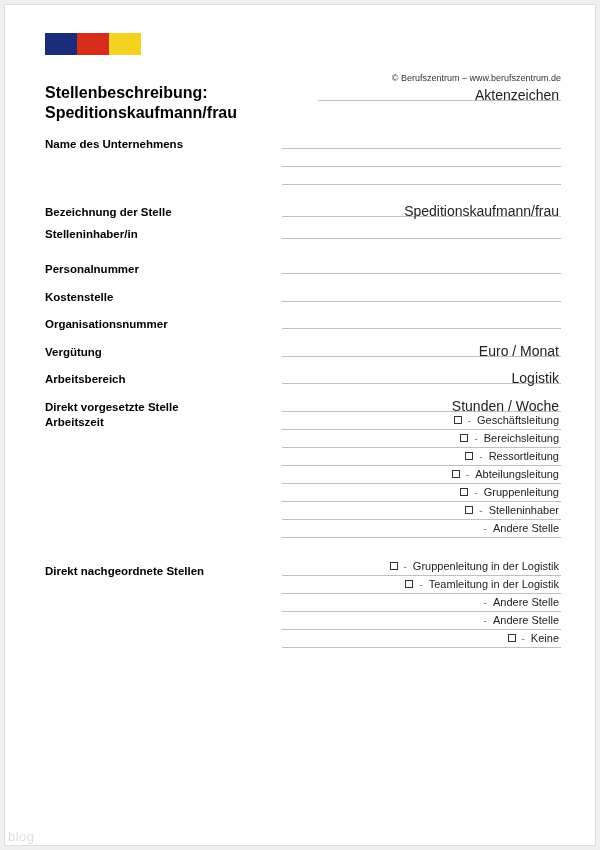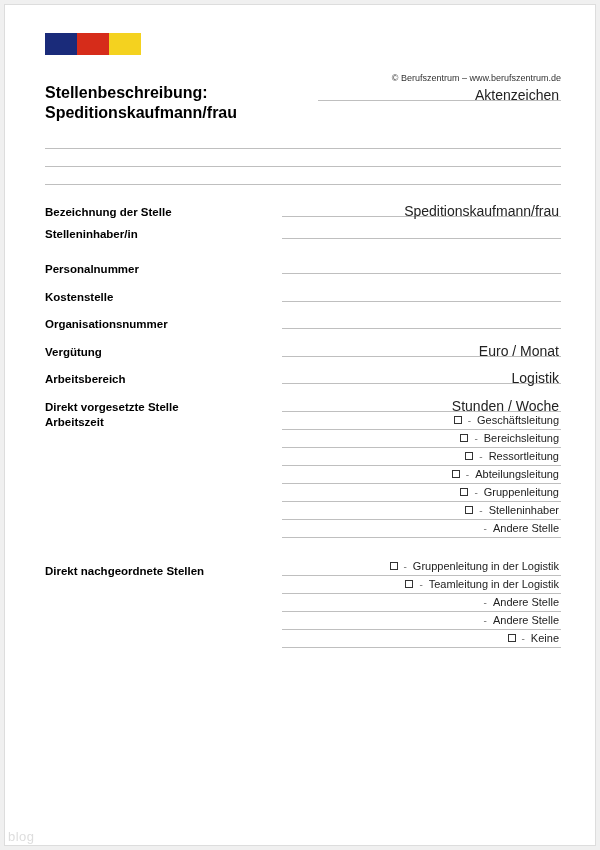--- a/index.html
+++ b/index.html
@@ -121,20 +121,21 @@
         <span>Stellenbeschreibung:</span><br>
         <span>Speditionskaufmann/frau</span>
       </h1>
     </div>
     <div class="header-field">
       <div class="uline">Aktenzeichen</div>
     </div>
   </div>
 
   <div class="form-row">
+    <div class="label-col">Name des Unternehmens</div>
     <div class="field-col">
       <div class="uline"></div>
       <div class="uline"></div>
       <div class="uline"></div>
     </div>
   </div>
 
   <div class="gap-row"></div>
 
   <div class="form-row">

